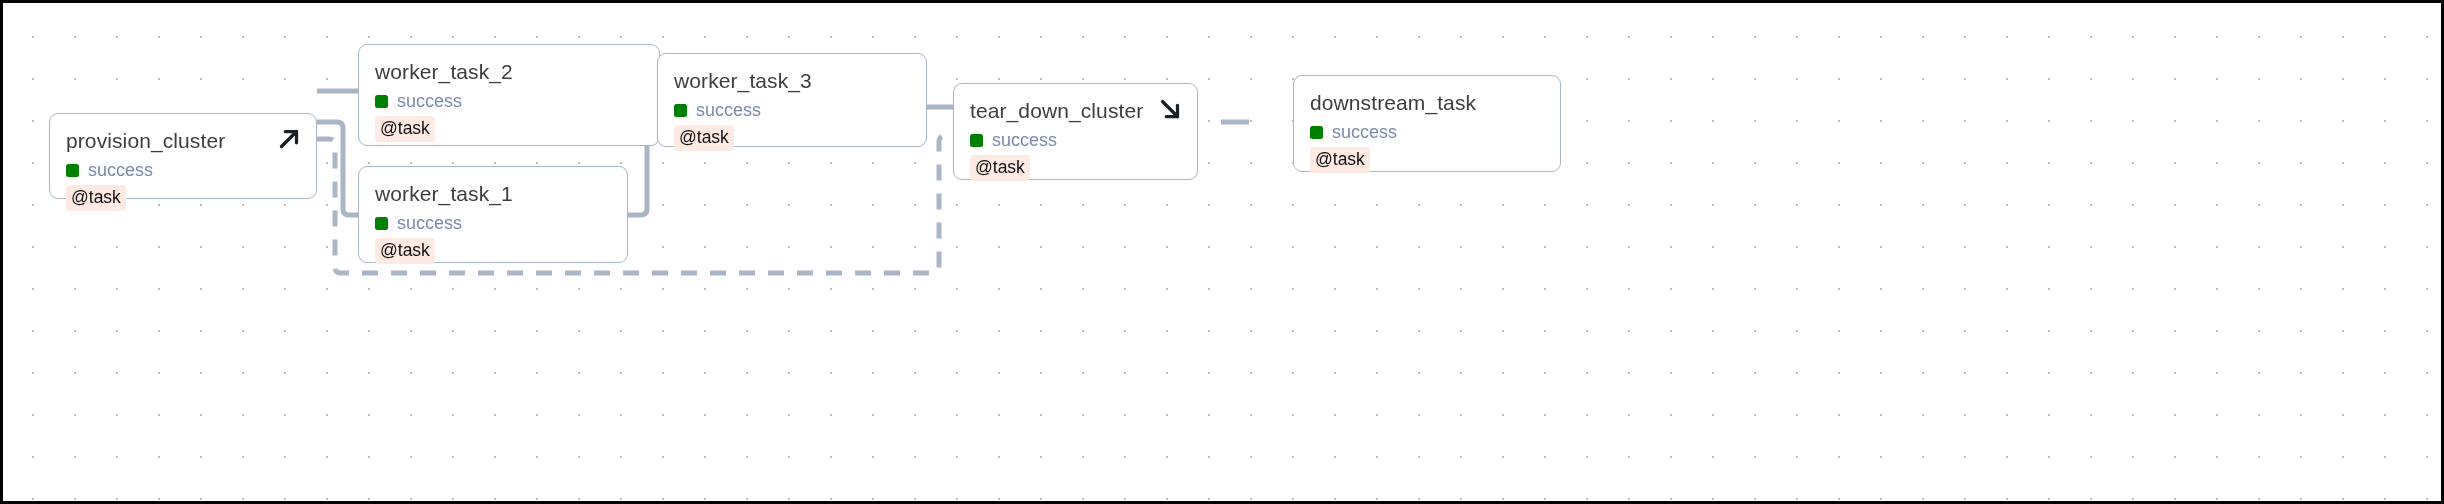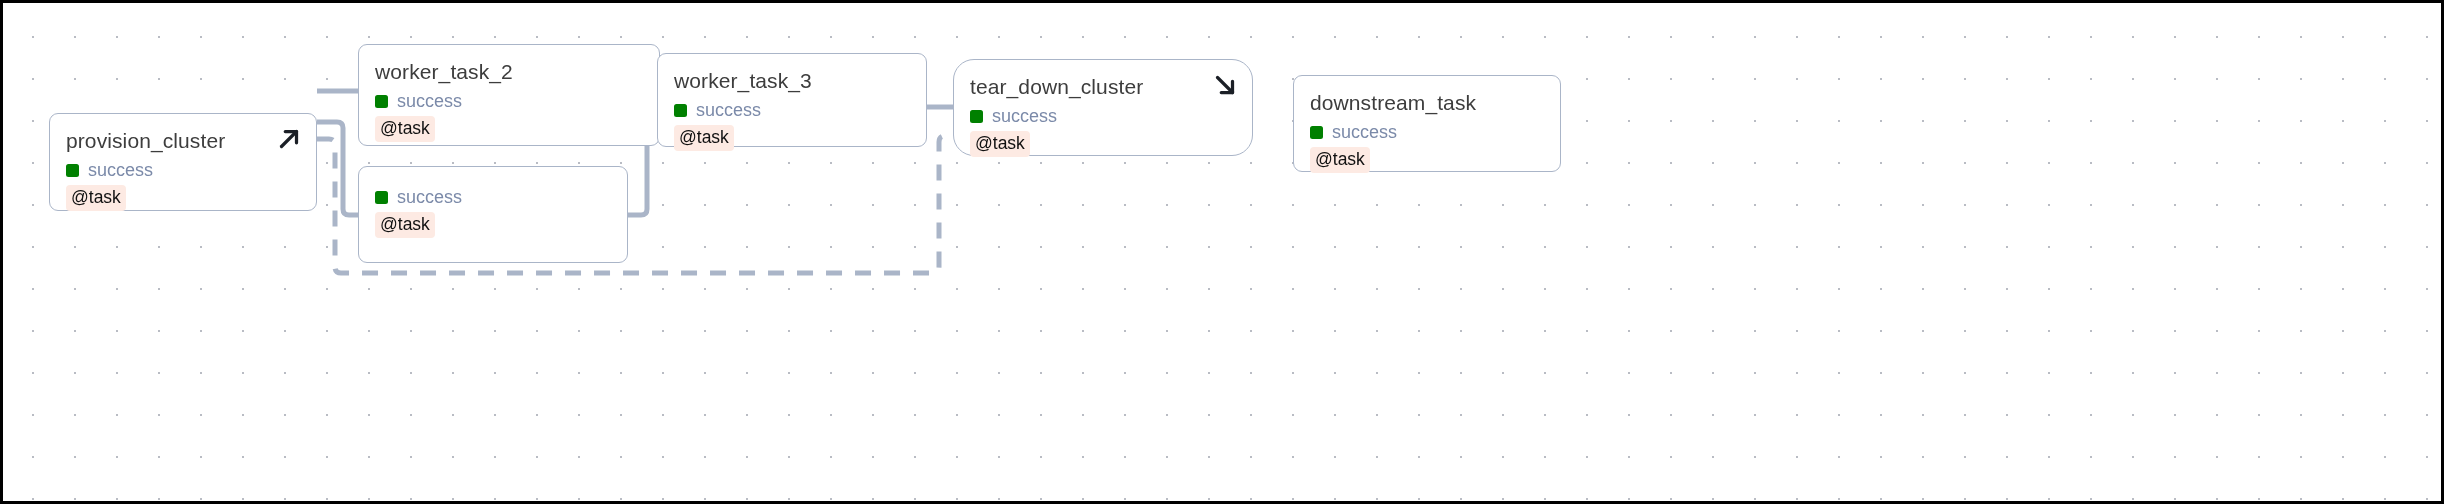--- a/index.html
+++ b/index.html
@@ -87,21 +87,21 @@
     <path d="M 625,212 L 638,212 Q 644,212 644,206 L 644,132 Q 644,126 650,126 L 654,126" fill="none" stroke="#aab5c8" stroke-width="5"></path>
 
     <path d="M 924,104 L 950,104" fill="none" stroke="#aab5c8" stroke-width="5"></path>
 
     <path d="M 314,136 L 326,136 Q 332,136 332,142 L 332,264 Q 332,270 338,270
              L 930,270 Q 936,270 936,264 L 936,139 Q 936,133 942,133 L 950,133" fill="none" stroke="#aab5c8" stroke-width="5" stroke-dasharray="16 13"></path>
 
     <path d="M 1218,119 L 1246,119" fill="none" stroke="#aab5c8" stroke-width="5"></path>
   </svg>
 
-  <div class="node" style="left:46px;top:110px;width:268px;height:98px;">
+  <div class="node" style="left:46px;top:110px;width:268px;height:86px;">
     <div class="node-title">provision_cluster</div>
     <div class="status-row">
       <span class="status-dot"></span>
       <span class="status-label">success</span>
     </div>
     <div class="badge-row">
       <span class="badge">@task</span>
     </div>
     <span class="corner-arrow">
       <svg viewBox="0 0 24 24" fill="none" stroke="#1b1f26" stroke-width="2.6" stroke-linecap="round" stroke-linejoin="round">
@@ -127,30 +127,31 @@
     <div class="status-row">
       <span class="status-dot"></span>
       <span class="status-label">success</span>
     </div>
     <div class="badge-row">
       <span class="badge">@task</span>
     </div>
   </div>
 
   <div class="node" style="left:355px;top:163px;width:270px;height:97px;">
+    <div class="node-title">worker_task_1</div>
     <div class="status-row">
       <span class="status-dot"></span>
       <span class="status-label">success</span>
     </div>
     <div class="badge-row">
       <span class="badge">@task</span>
     </div>
   </div>
 
-  <div class="node" style="left:950px;top:56px;width:300px;height:97px;border-radius:21px;">
+  <div class="node" style="left:950px;top:80px;width:245px;height:97px;">
     <div class="node-title">tear_down_cluster</div>
     <div class="status-row">
       <span class="status-dot"></span>
       <span class="status-label">success</span>
     </div>
     <div class="badge-row">
       <span class="badge">@task</span>
     </div>
     <span class="corner-arrow">
       <svg viewBox="0 0 24 24" fill="none" stroke="#1b1f26" stroke-width="2.6" stroke-linecap="round" stroke-linejoin="round">

